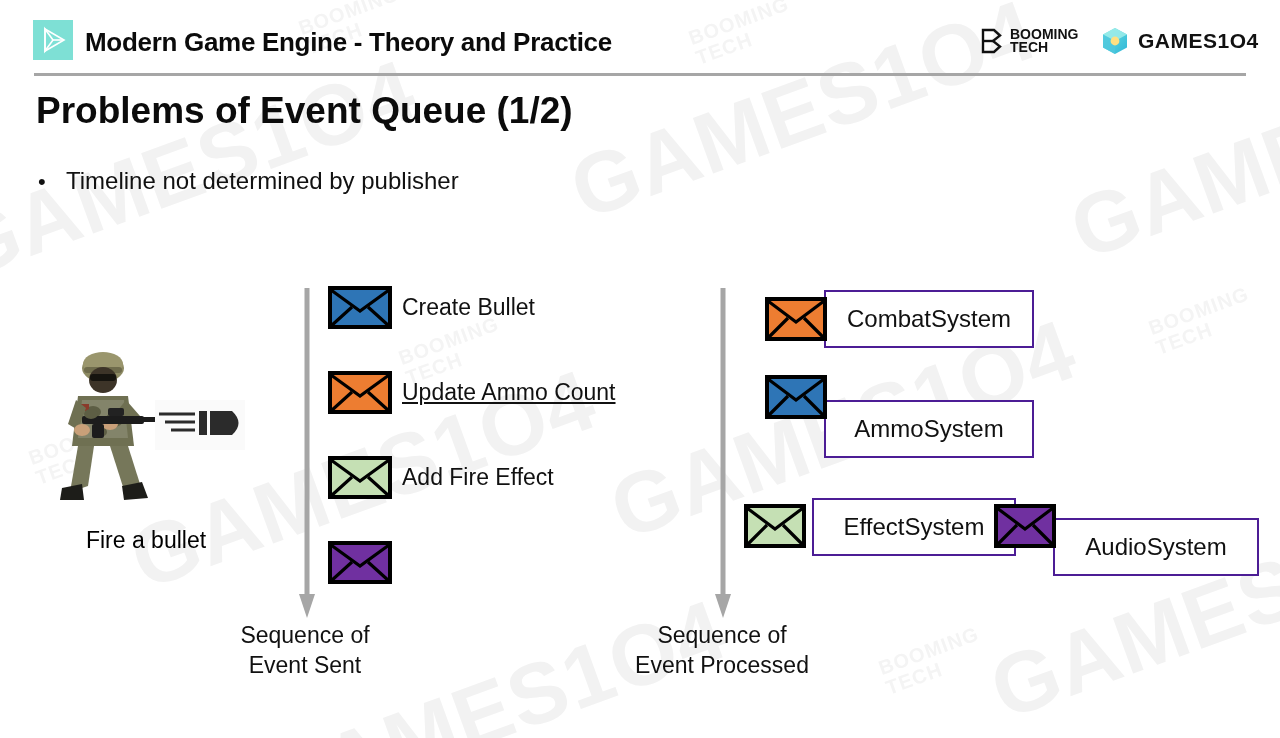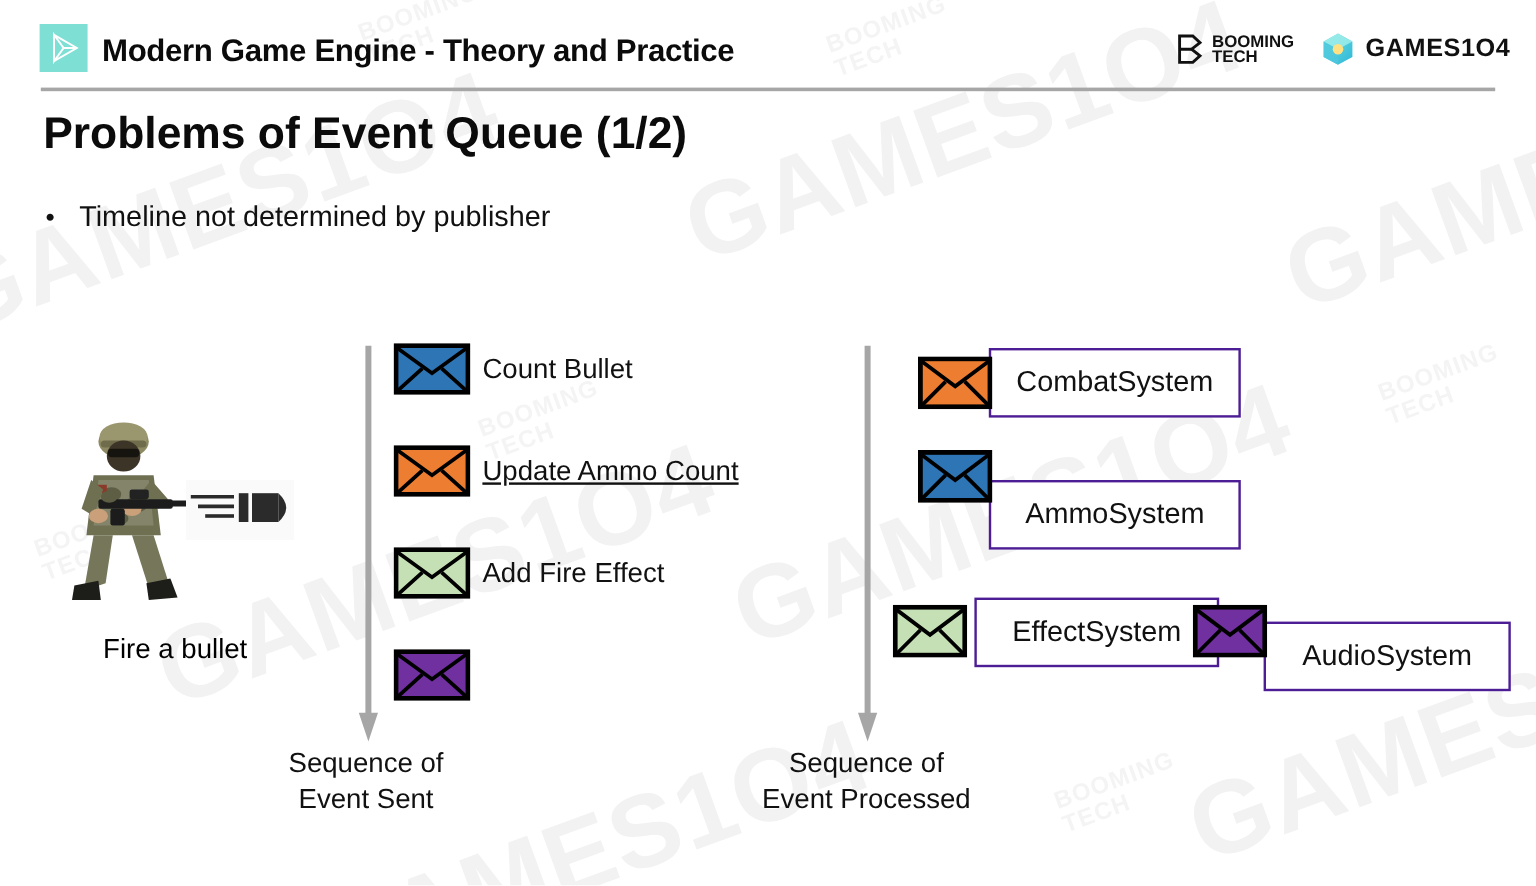--- a/index.html
+++ b/index.html
@@ -280,21 +280,21 @@
     </svg>
   </div>
 
   <div class="envelope" style="left:328px; top:286px;">
     <svg width="64" height="43" viewBox="0 0 64 43">
       <rect x="2" y="2" width="60" height="39" fill="#2e75b6" stroke="#000" stroke-width="4"></rect>
       <path d="M3 4 L32 25 L61 4" fill="none" stroke="#000" stroke-width="3.2"></path>
       <path d="M3 40 L24 21 M61 40 L40 21" fill="none" stroke="#000" stroke-width="3.2"></path>
     </svg>
   </div>
-  <div class="event-label" style="left:402px; top:294px;">Count Bullet</div>
+  <div class="event-label" style="left:402px; top:294px;">Create Bullet</div>
 
   <div class="envelope" style="left:328px; top:371px;">
     <svg width="64" height="43" viewBox="0 0 64 43">
       <rect x="2" y="2" width="60" height="39" fill="#ed7d31" stroke="#000" stroke-width="4"></rect>
       <path d="M3 4 L32 25 L61 4" fill="none" stroke="#000" stroke-width="3.2"></path>
       <path d="M3 40 L24 21 M61 40 L40 21" fill="none" stroke="#000" stroke-width="3.2"></path>
     </svg>
   </div>
   <div class="event-label" style="left:402px; top:379px;text-decoration:underline;">Update Ammo Count</div>
 

